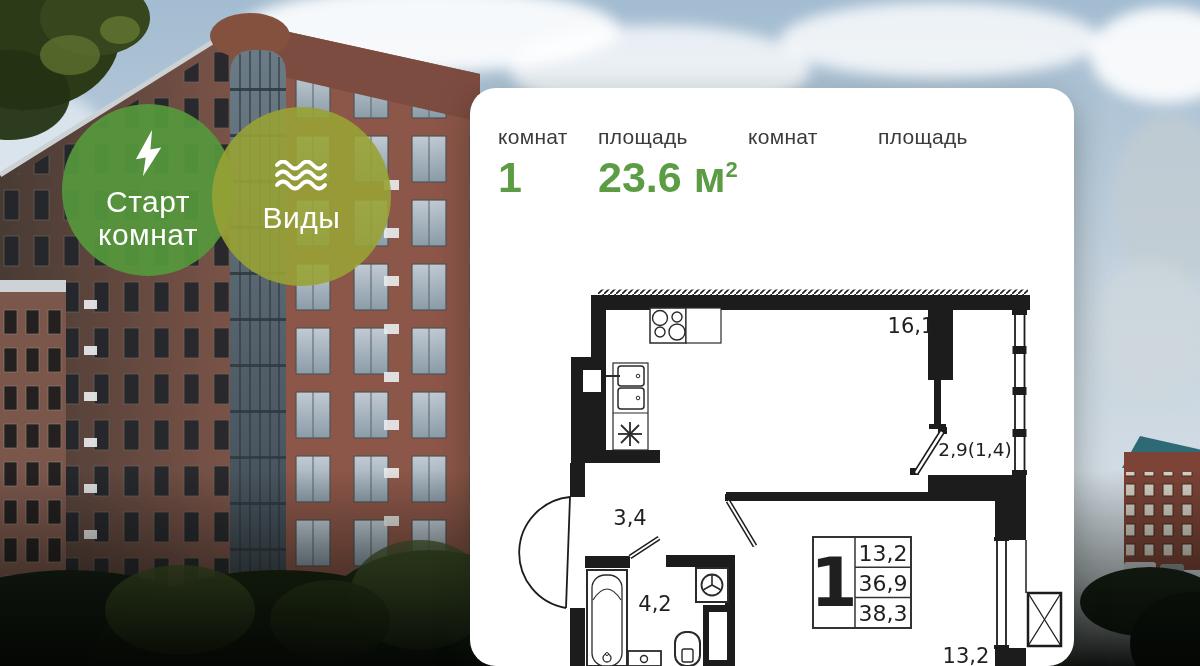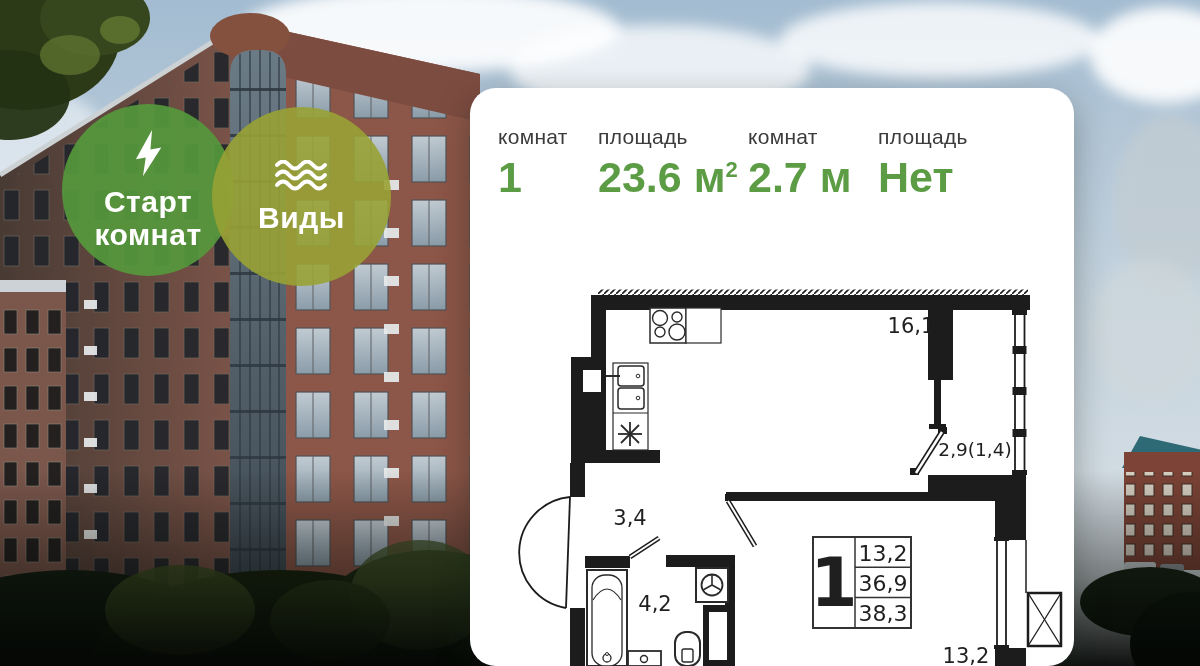--- a/index.html
+++ b/index.html
@@ -5,21 +5,21 @@
   html,body{margin:0;padding:0;background:#222;}
   .stage{position:relative;width:1200px;height:666px;overflow:hidden;
          font-family:"Liberation Sans",sans-serif;background:#c3d1dc;}
   .bg{position:absolute;left:0;top:0;width:1200px;height:666px;}
   
   .badge{position:absolute;border-radius:50%;display:flex;flex-direction:column;
          align-items:center;justify-content:center;z-index:5;}
   .badge1{left:62px;top:104px;width:172px;height:172px;background:rgba(86,152,60,.92);}
   .badge2{left:212px;top:107px;width:179px;height:179px;background:rgba(152,162,52,.90);z-index:6;}
   .bicon{margin-bottom:9px;}
-  .bline{font-size:30px;font-weight:700;color:#fff;line-height:1.1;text-align:center;letter-spacing:.5px;}
+  .bline{font-size:30px;font-weight:400;color:#fff;line-height:1.1;text-align:center;letter-spacing:.5px;}
   
   .card{position:absolute;left:470px;top:88px;width:604px;height:578px;background:#fff;
         border-radius:26px;z-index:10;box-shadow:0 12px 34px rgba(20,30,20,.35);overflow:hidden;}
   .stats{display:flex;padding:37px 0 0 28px;}
   .stat{display:flex;flex-direction:column;}
   .s0{width:100px}.s1{width:150px}.s2{width:130px}.s3{width:120px}
   .slabel{font-size:21px;color:#3b3b3b;letter-spacing:.3px;margin-bottom:7px;}
   .svalue{font-size:43px;font-weight:700;color:#5C9C44;line-height:1;}
   .svalue sup{font-size:22px;vertical-align:super;line-height:0;}
   .plan{position:absolute;left:38px;top:200px;}
@@ -180,25 +180,23 @@
         <div class="svalue">1</div>
       </div>
       <div class="stat s1">
         <div class="slabel">площадь</div>
         <div class="svalue">
           <span>23.6 м</span><sup>2</sup>
         </div>
       </div>
       <div class="stat s2">
         <div class="slabel">комнат</div>
-        <div class="svalue">2.7 м</div>
       </div>
       <div class="stat s3">
         <div class="slabel">площадь</div>
-        <div class="svalue">Нет</div>
       </div>
     </div>
 
     <svg class="plan" width="610" height="378" viewBox="0 0 610 378">
       <defs>
         <pattern id="hatch" width="6" height="6" patternUnits="userSpaceOnUse">
           <path d="M0,6 L6,0" stroke="#1d1d1d" stroke-width="1.6"></path>
         </pattern>
       </defs>
 

